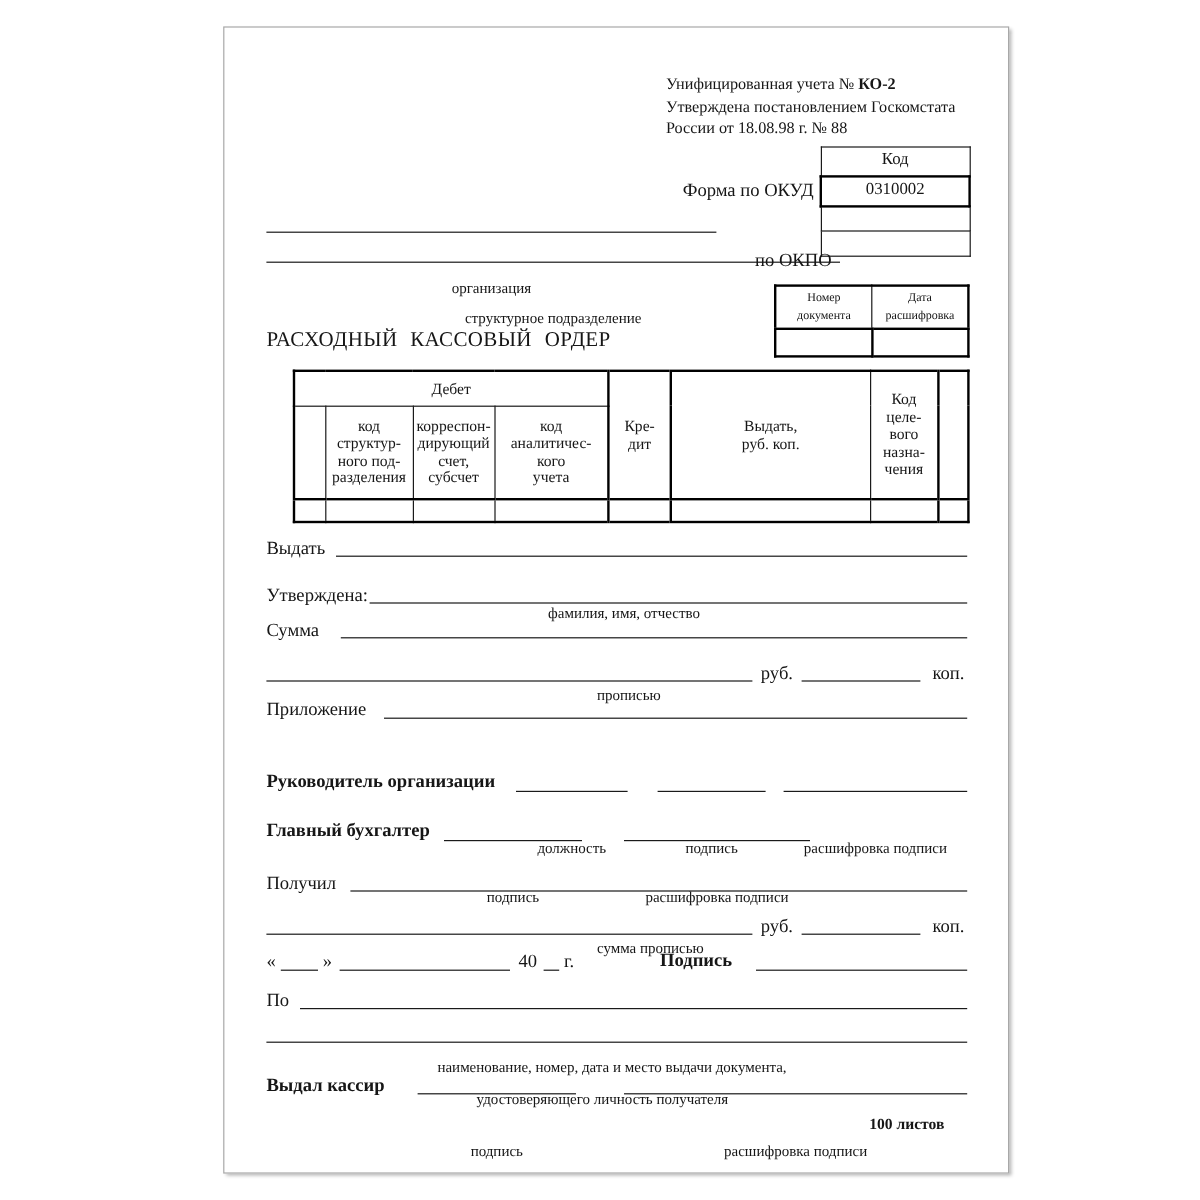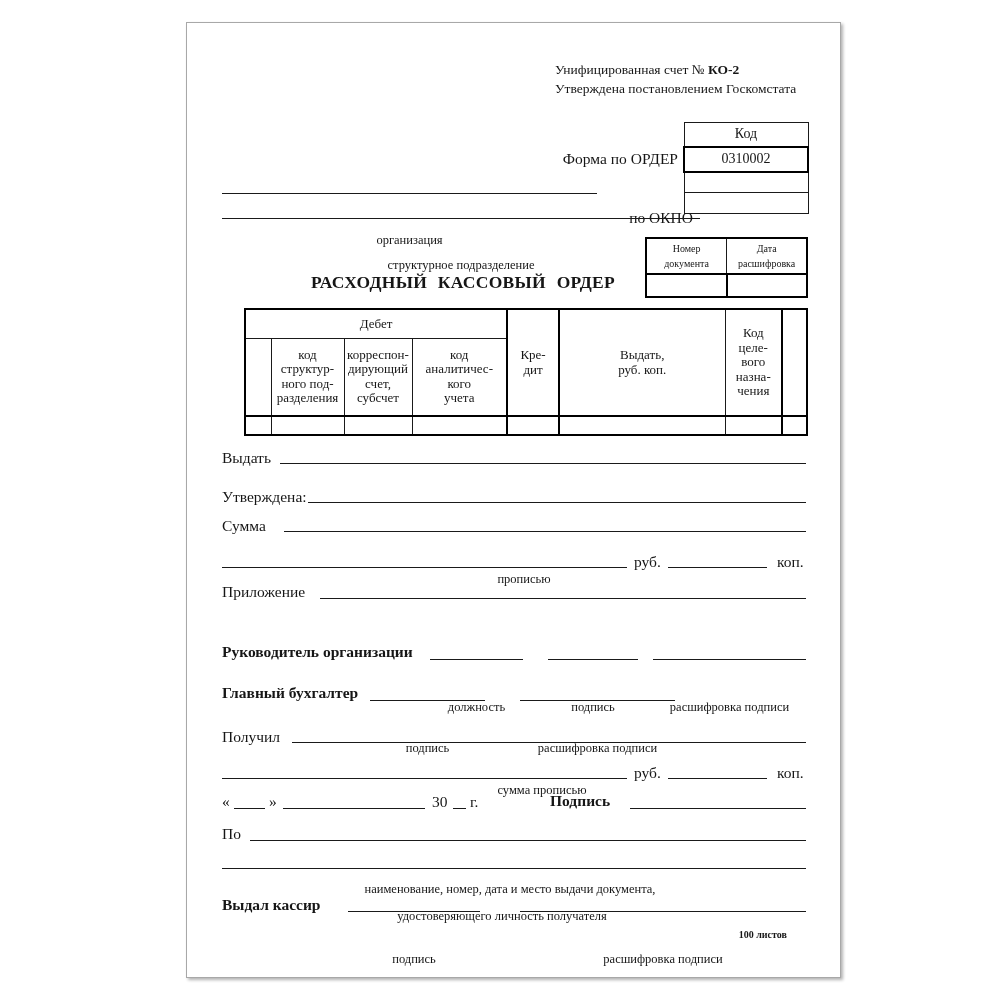--- a/index.html
+++ b/index.html
@@ -23,51 +23,52 @@
   .doctbl td { border:1px solid #1a1a1a; text-align:center; vertical-align:middle;
                font-size:10px; line-height:15.5px; white-space:pre-line; }
   .doctbl tr.data td { border:2px solid #000; }
   
   .maintbl { border-collapse:collapse; border:2px solid #000; table-layout:fixed; }
   .maintbl td { border:1px solid #1a1a1a; text-align:center; vertical-align:middle;
                 font-size:13px; line-height:14.5px; white-space:pre-line; padding:0 1px; }
   .maintbl td.bl2 { border-left:2px solid #000; }
   .maintbl tr.data td { border-top:2px solid #000; }
   .debet { font-size:14.5px; }
-  .title { font-weight:bold; font-size:17.5px; text-align:center; word-spacing:6px; letter-spacing:.3px; }
-  .sheets { font-size:10px; font-weight:bold; }
+  .title { font-weight:normal; font-size:17.5px; text-align:left; word-spacing:6px; letter-spacing:.3px; }
+  .sheets { font-size:13px; font-weight:bold; }
 </style>
 </head>
 <body>
 
 <div class="sheet">
 
   <div class="abs ref" style="left:368px; top:38px; width:262px;">
-    <div><span>Унифицированная счет № </span><span class="bold">КО-2</span></div>
+    <div><span>Унифицированная учета № </span><span class="bold">КО-2</span></div>
     <div>Утверждена постановлением Госкомстата</div>
+    <div>России от 18.08.98 г. № 88</div>
   </div>
 
   <table class="kodtbl abs" style="left:496px; top:99px; width:126px;">
     <tbody>
         <tr>
           <td style="height:24px;">Код</td>
         </tr>
     <tr>
           <td class="thick" style="height:25px;">0310002</td>
         </tr>
     <tr>
           <td style="height:21px;"></td>
         </tr>
     <tr>
           <td style="height:21px;"></td>
         </tr>
   </tbody>
     </table>
 
-  <div class="abs lbl right" style="left:300px; top:127px; width:191px;">Форма по ОРДЕР</div>
+  <div class="abs lbl right" style="left:300px; top:127px; width:191px;">Форма по ОКУД</div>
   <div class="abs lbl right" style="left:345px; top:158px; width:161px;margin-top:28px;">по ОКПО</div>
 
   <div class="abs uline" style="left:35px; top:155px; width:375px;"></div>
   <div class="abs sub" style="left:35px; top:174px; width:375px;">организация</div>
 
   <div class="abs uline" style="left:35px; top:180px; width:478px;"></div>
   <div class="abs sub" style="left:35px; top:199px; width:478px;">структурное подразделение</div>
 
   <table class="doctbl abs" style="left:458px; top:214px; width:163px;">
     <tbody>
@@ -134,20 +135,21 @@
       <td class="bl2"></td>
       <td class="bl2"></td>
       <td></td>
       <td class="bl2"></td>
     </tr>
   </tbody>
     </table>
 
   <div class="abs lbl" style="left:35px; top:426px;">Выдать</div>
   <div class="abs uline" style="left:93px; top:425px; width:526px;"></div>
+  <div class="abs sub" style="left:93px; top:445px; width:480px;">фамилия, имя, отчество</div>
 
   <div class="abs lbl" style="left:35px; top:465px;">Утверждена:</div>
   <div class="abs uline" style="left:121px; top:464px; width:498px;"></div>
 
   <div class="abs lbl" style="left:35px; top:494px;">Сумма</div>
   <div class="abs uline" style="left:97px; top:493px; width:522px;"></div>
   <div class="abs sub" style="left:97px; top:513px; width:480px;">прописью</div>
 
   <div class="abs uline" style="left:35px; top:529px; width:405px;"></div>
   <div class="abs lbl" style="left:447px; top:530px;">руб.</div>
@@ -177,21 +179,21 @@
 
   <div class="abs uline" style="left:35px; top:740px; width:405px;"></div>
   <div class="abs lbl" style="left:447px; top:741px;">руб.</div>
   <div class="abs uline" style="left:481px; top:740px; width:99px;"></div>
   <div class="abs lbl" style="left:590px; top:741px;">коп.</div>
 
   <div class="abs lbl" style="left:35px; top:770px;">«</div>
   <div class="abs uline" style="left:47px; top:770px; width:31px;"></div>
   <div class="abs lbl" style="left:82px; top:770px;">»</div>
   <div class="abs uline" style="left:96px; top:770px; width:142px;"></div>
-  <div class="abs lbl" style="left:245px; top:770px;">30</div>
+  <div class="abs lbl" style="left:245px; top:770px;">40</div>
   <div class="abs uline" style="left:266px; top:770px; width:13px;"></div>
   <div class="abs lbl" style="left:283px; top:770px;">г.</div>
   <div class="abs lbl bold" style="left:363px; top:769px;">Подпись</div>
   <div class="abs uline" style="left:443px; top:770px; width:176px;"></div>
 
   <div class="abs lbl" style="left:35px; top:802px;">По</div>
   <div class="abs uline" style="left:63px; top:802px; width:556px;"></div>
   <div class="abs sub" style="left:63px; top:823px; width:520px;">наименование, номер, дата и место выдачи документа,</div>
 
   <div class="abs uline" style="left:35px; top:830px; width:584px;"></div>

